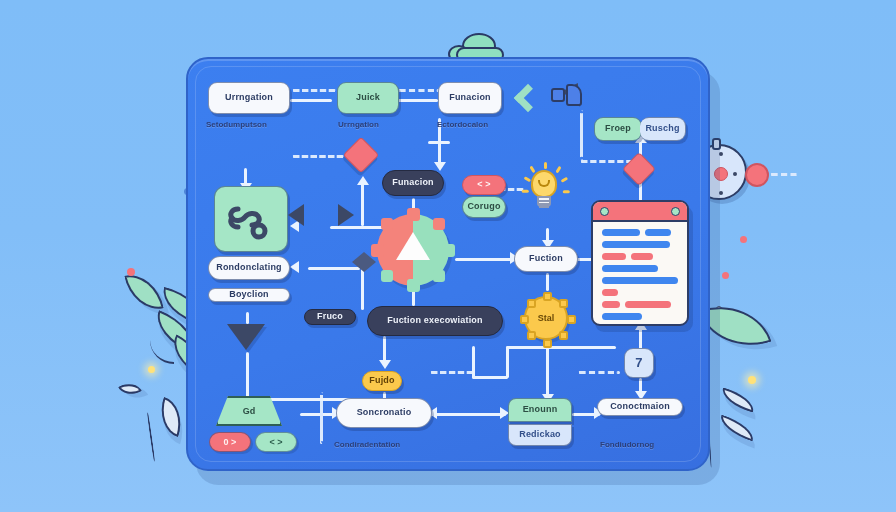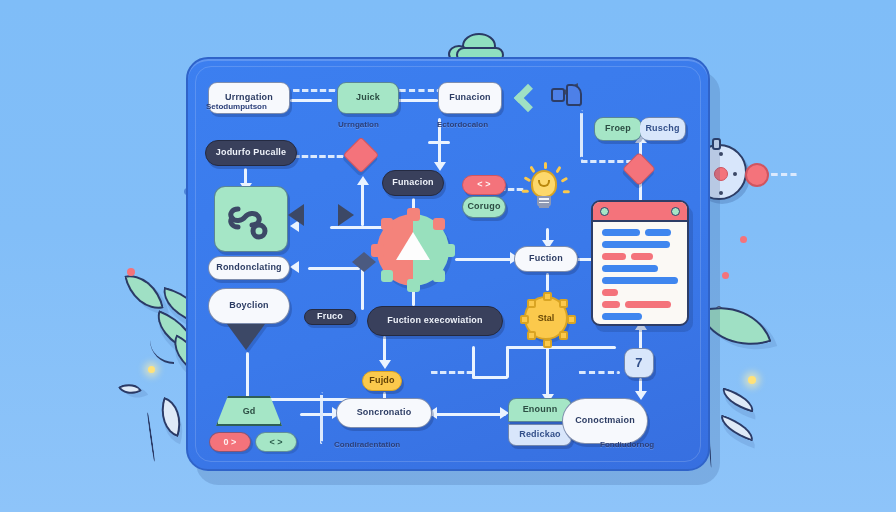--- a/index.html
+++ b/index.html
@@ -287,58 +287,57 @@
   <div class="arrowhead ah-right" style="left:594px;top:407px;"></div>
 
   <div class="edge v" style="left:639px;top:378px;height:16px;"></div>
   <div class="arrowhead ah-down" style="left:635px;top:391px;"></div>
 
   <div class="edge v" style="left:246px;top:312px;height:12px;"></div>
   <div class="edge v" style="left:246px;top:352px;height:48px;"></div>
   <div class="edge h" style="left:246px;top:398px;width:114px;"></div>
 
   <div class="node n-white" style="left:208px;top:82px;width:82px;height:32px;">Urrngation</div>
-  <div class="caption" style="left:206px;top:102px;">Setodumputson</div>
+  <div class="caption" style="left:206px;top:120px;">Setodumputson</div>
 
   <div class="node n-green" style="left:337px;top:82px;width:62px;height:32px;">Juick</div>
   <div class="caption" style="left:338px;top:120px;">Urrngation</div>
 
   <div class="node n-white" style="left:438px;top:82px;width:64px;height:32px;">Funacion</div>
   <div class="caption" style="left:437px;top:120px;">Ectordocalon</div>
 
   <div class="chevron" style="left:518px;top:88px;"></div>
   <div class="cursor" style="left:566px;top:86px;"></div>
   <div class="flagmark" style="left:551px;top:88px;width:14px;height:14px;"></div>
   <div class="flagmark" style="left:566px;top:84px;width:16px;height:22px;border-radius:3px 10px 3px 3px;"></div>
 
   <div class="node n-green" style="left:594px;top:117px;width:48px;height:24px;">Froep</div>
   <div class="node n-blue" style="left:640px;top:117px;width:46px;height:24px;border-left:none;">Ruschg</div>
 
-  <div class="node n-dark n-pill" style="left:205px;top:140px;width:92px;height:26px;">Jodurfo Pucalle</div>
 
   <div class="diamond" style="left:348px;top:142px;width:26px;height:26px;"></div>
   <div class="diamond" style="left:627px;top:157px;width:24px;height:24px;"></div>
 
   <div class="node n-dark n-pill" style="left:382px;top:170px;width:62px;height:26px;">Funacion</div>
 
   <div class="node n-green" style="left:214px;top:186px;width:74px;height:66px;border-radius:11px;font-size:0;">
     <svg width="46" height="44" viewBox="0 0 46 44">
       <path d="M10 12c-6 0-9 5-6 9 3 4 10 3 13-1 3-4 10-5 13-1 3 4 0 9-6 9" fill="none" stroke="#3c4866" stroke-width="5" stroke-linecap="round"></path>
       <path d="M10 30c-6 0-9-5-6-9" fill="none" stroke="#3c4866" stroke-width="5" stroke-linecap="round"></path>
       <circle cx="31" cy="34" r="6" fill="none" stroke="#3c4866" stroke-width="5"></circle>
     </svg>
   </div>
 
   <div class="arrowhead ah-dark-right" style="left:338px;top:204px;"></div>
   <div class="arrowhead ah-dark-left" style="left:288px;top:204px;"></div>
   <div class="arrowhead" style="left:352px;top:252px;border-top:10px solid transparent;border-bottom:10px solid transparent;border-right:12px solid #4b5a80;"></div>
   <div class="arrowhead" style="left:364px;top:252px;border-top:10px solid transparent;border-bottom:10px solid transparent;border-left:12px solid #4b5a80;"></div>
 
   <div class="node n-white n-pill" style="left:208px;top:256px;width:82px;height:24px;">Rondonclating</div>
-  <div class="node n-white n-pill" style="left:208px;top:288px;width:82px;height:36px;">Boyclion</div>
+  <div class="node n-white n-pill" style="left:208px;top:288px;width:82px;height:14px;">Boyclion</div>
   <div class="tri-down" style="left:227px;top:324px;"></div>
 
   <div class="node n-dark n-pill" style="left:304px;top:309px;width:52px;height:16px;">Fruco</div>
 
   <div style="position:absolute;left:369px;top:206px;width:88px;height:88px;">
     <div class="gear" style="left:8px;top:8px;width:72px;height:72px;"></div>
     <div class="gear-tri" style="left:27px;top:26px;"></div>
     <div class="tooth" style="position:absolute;left:38px;top:2px;width:13px;height:13px;background:#f4837b;border-radius:3px;"></div>
     <div class="tooth" style="position:absolute;left:38px;top:73px;width:13px;height:13px;background:#98e0bd;border-radius:3px;"></div>
     <div class="tooth" style="position:absolute;left:2px;top:38px;width:13px;height:13px;background:#f4837b;border-radius:3px;"></div>
@@ -430,16 +429,16 @@
   <div class="chip grn" style="left:255px;top:432px;width:42px;height:20px;">&lt; &gt;</div>
 
   <div class="node n-white n-pill" style="left:336px;top:398px;width:96px;height:30px;">Soncronatio</div>
   <div class="caption" style="left:334px;top:440px;">Condiradentation</div>
 
   <div class="node n-green" style="left:508px;top:398px;width:64px;height:24px;border-radius:8px 8px 0 0;">Enounn</div>
   <div class="node n-blue" style="left:508px;top:424px;width:64px;height:22px;border-radius:0 0 8px 8px;">Redickao</div>
 
   <div class="node n-blue" style="left:624px;top:348px;width:30px;height:30px;font-size:13px;">7</div>
 
-  <div class="node n-white n-pill" style="left:562px;top:398px;width:86px;height:46px;">Conoctmaion</div>
+  <div class="node n-white n-pill" style="left:597px;top:398px;width:86px;height:18px;">Conoctmaion</div>
   <div class="caption" style="left:600px;top:440px;">Fondiudornog</div>
 
 </div>
 
 </body></html>

